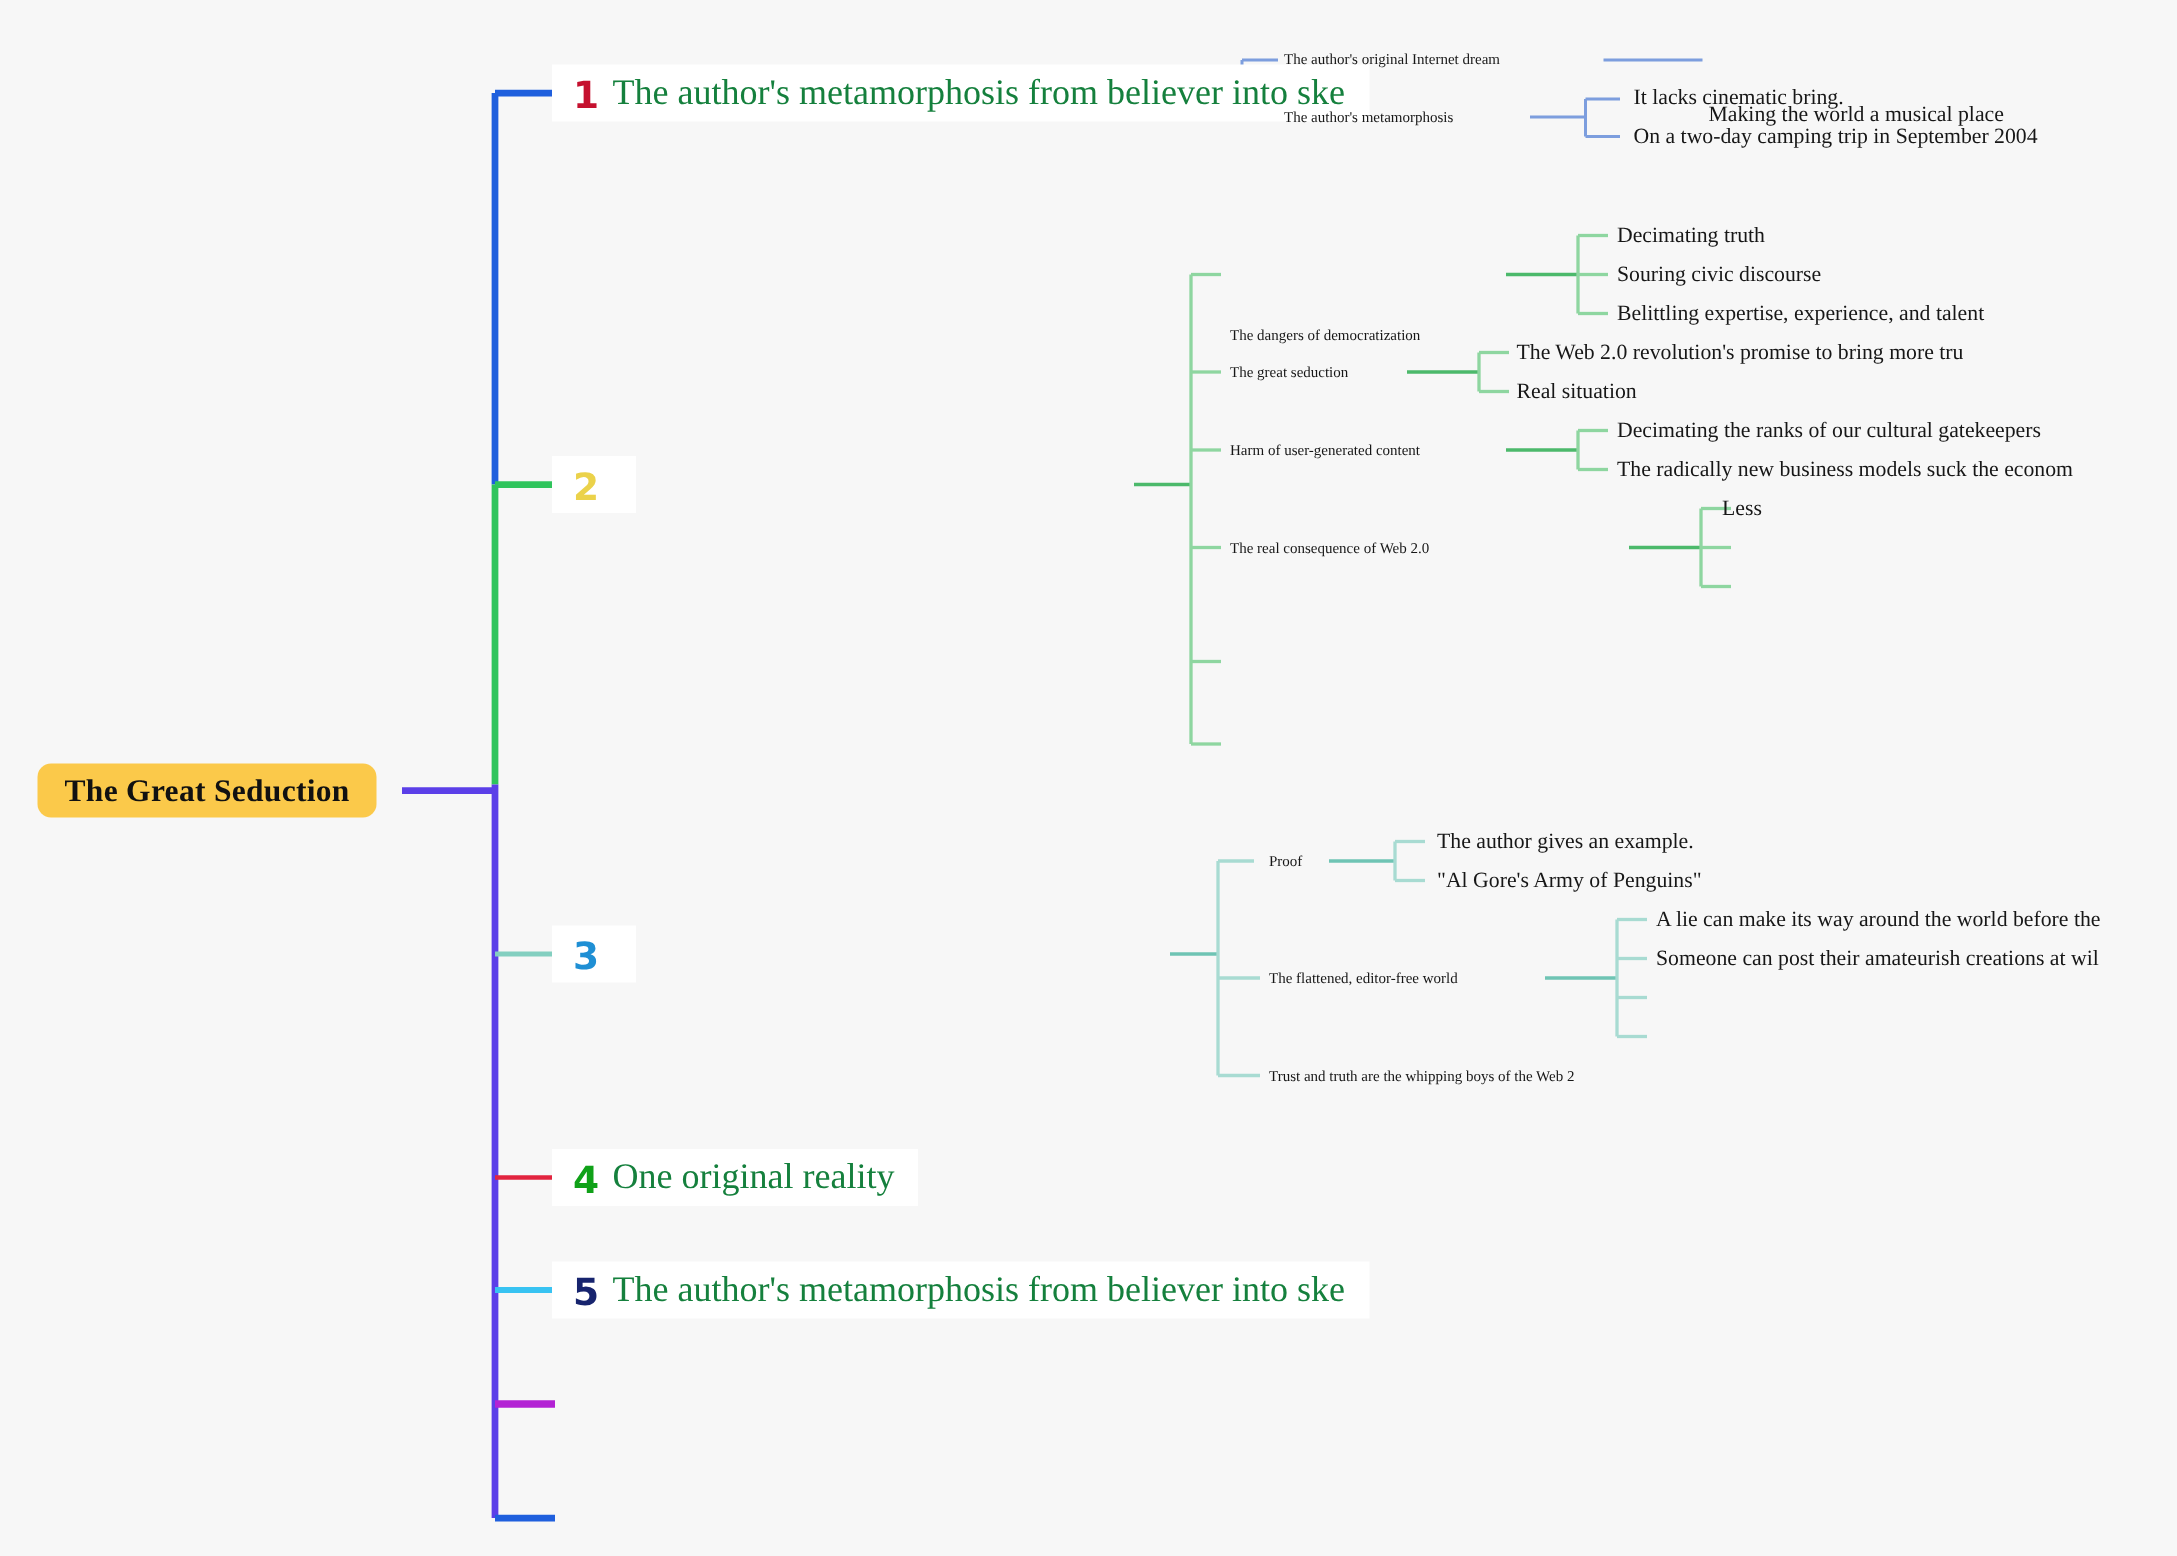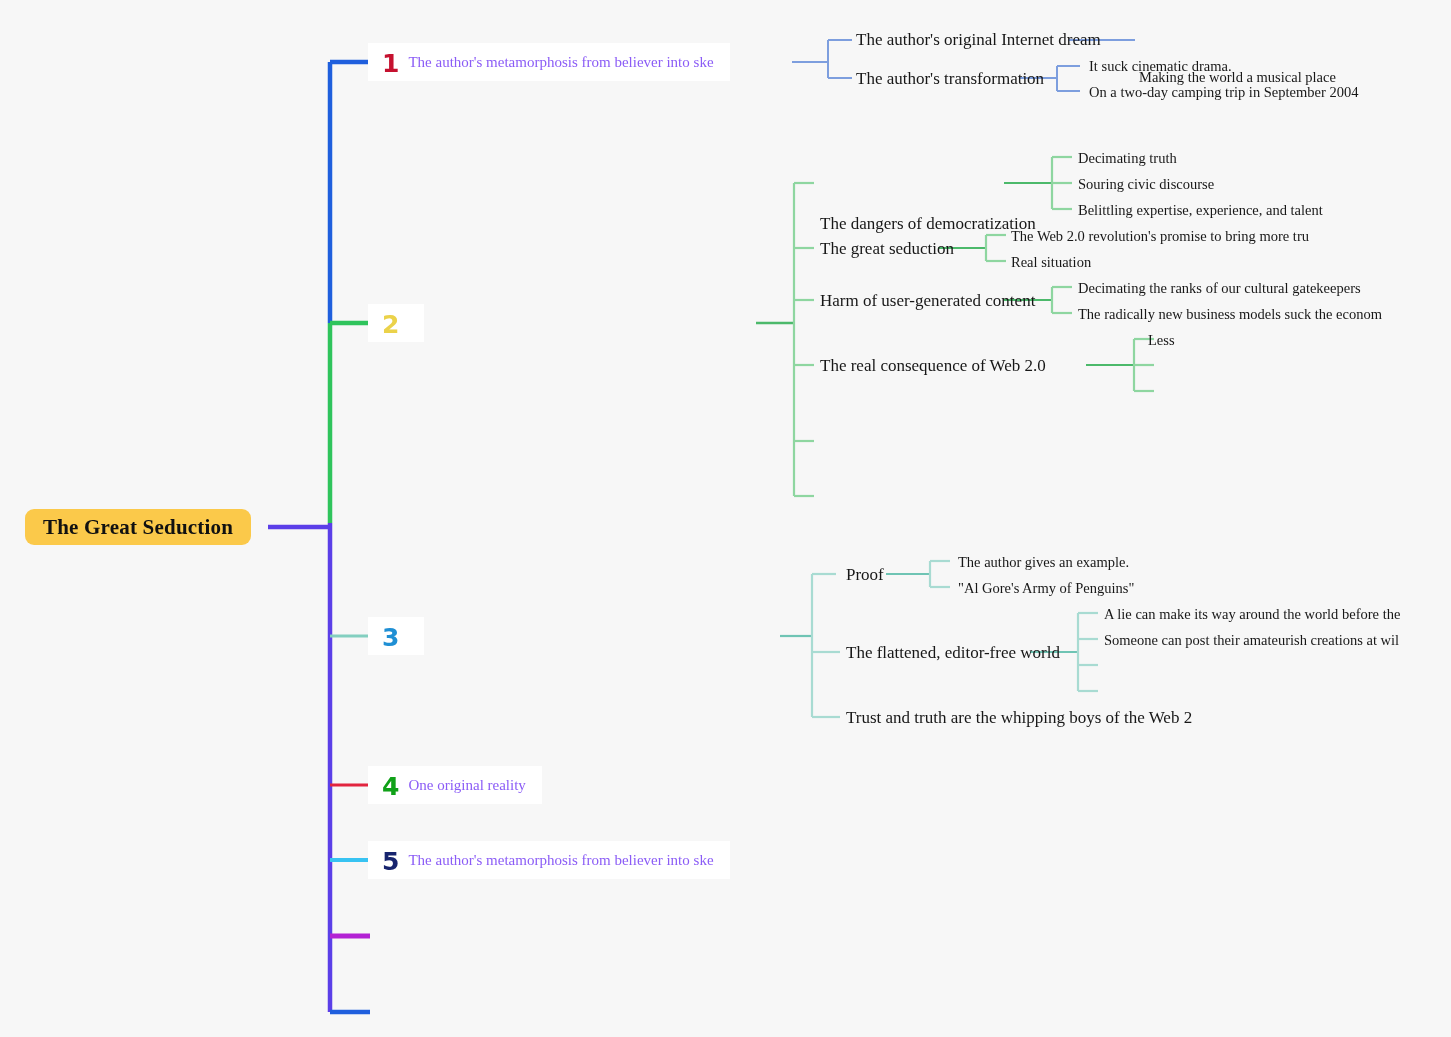--- a/index.html
+++ b/index.html
@@ -62,32 +62,32 @@
   .l1-num {
     font-size: 25px;
     font-weight: bold;
     line-height: 1;
     margin-right: 9px;
     position: relative;
     top: 1px;
     font-family: "DejaVu Sans", "Liberation Sans", sans-serif;
   }
   .l1-text {
-    font-size: 15px;
-    color: #8b5cf6;
+    font-size: 24px;
+    color: #15803d;
   }
 
   
   .node-label {
     position: absolute;
     white-space: nowrap;
     color: #171717;
     transform: translateY(-50%);
   }
-  .lvl2 { font-size: 17px; }
+  .lvl2 { font-size: 10px; }
   .lvl3 { font-size: 14.5px; }
 </style>
 </head>
 <body>
 
 <div id="canvas">
 
   <svg class="wires" viewBox="0 0 1451 1037">
 
     <path d="M268 527 H330" stroke="#5b3fe8" stroke-width="4.5" fill="none"></path>
@@ -193,24 +193,24 @@
     <span class="l1-num" style="color:#10a118;">4</span>
     <span class="l1-text">One original reality</span>
   </div>
 
   <div class="l1-card" style="left:368px; top:841px;">
     <span class="l1-num" style="color:#17246e;">5</span>
     <span class="l1-text">The author's metamorphosis from believer into ske</span>
   </div>
 
   <div class="node-label lvl2" style="left:856px; top:40px;">The author's original Internet dream</div>
-  <div class="node-label lvl2" style="left:856px; top:79px;">The author's transformation</div>
+  <div class="node-label lvl2" style="left:856px; top:79px;">The author's metamorphosis</div>
 
   <div class="node-label lvl3" style="left:1139px; top:40px;margin-top:37px;">Making the world a musical place</div>
-  <div class="node-label lvl3" style="left:1089px; top:66px;">It suck cinematic drama.</div>
+  <div class="node-label lvl3" style="left:1089px; top:66px;">It lacks cinematic bring.</div>
   <div class="node-label lvl3" style="left:1089px; top:92px;">On a two-day camping trip in September 2004</div>
 
   <div class="node-label lvl2" style="left:820px; top:184px;margin-top:40px;">The dangers of democratization</div>
   <div class="node-label lvl2" style="left:820px; top:249px;">The great seduction</div>
   <div class="node-label lvl2" style="left:820px; top:301px;">Harm of user-generated content</div>
   <div class="node-label lvl2" style="left:820px; top:366px;">The real consequence of Web 2.0</div>
 
   <div class="node-label lvl3" style="left:1078px; top:158px;">Decimating truth</div>
   <div class="node-label lvl3" style="left:1078px; top:184px;">Souring civic discourse</div>
   <div class="node-label lvl3" style="left:1078px; top:210px;">Belittling expertise, experience, and talent</div>

